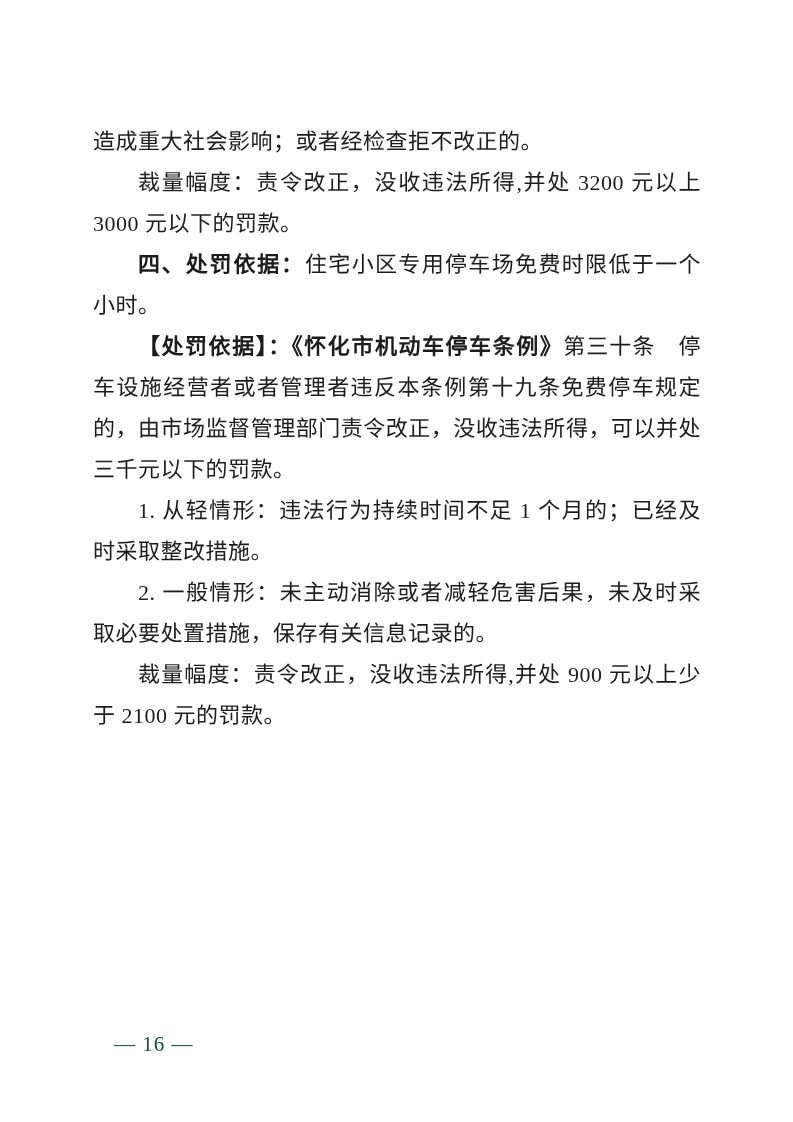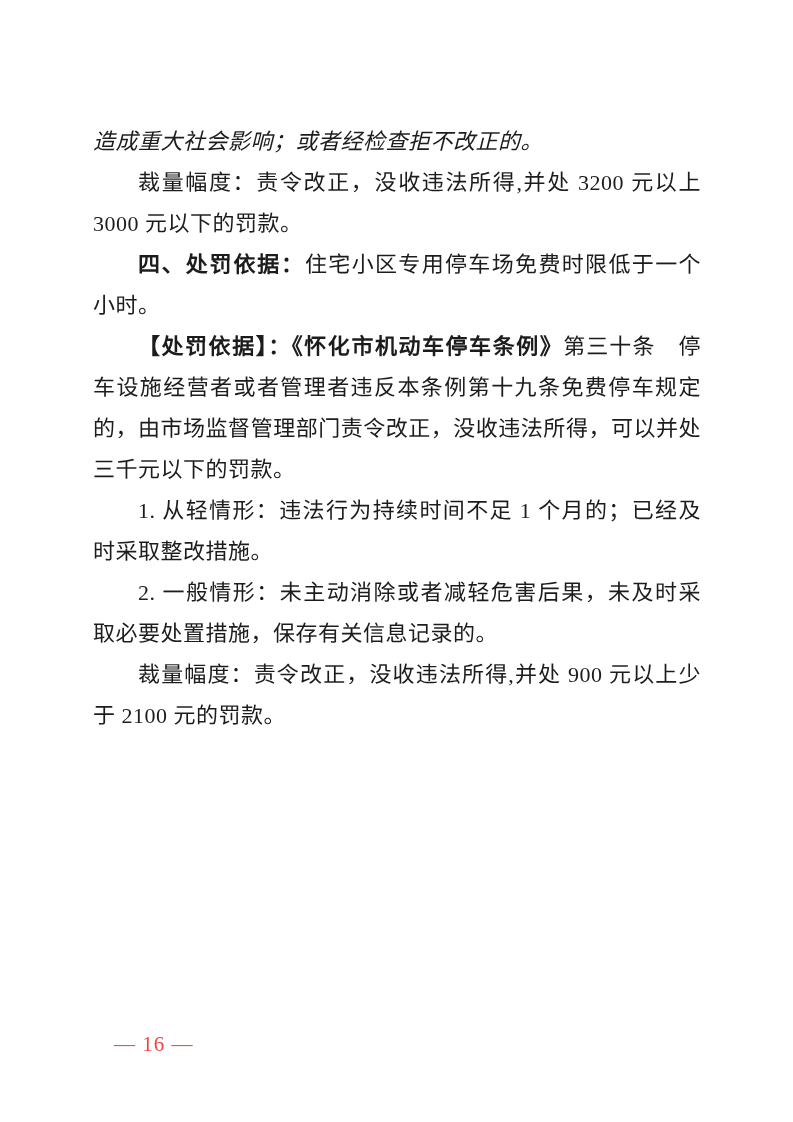--- a/index.html
+++ b/index.html
@@ -26,38 +26,37 @@
     letter-spacing: 0.5px;
     text-align: justify;
   }
   .para {
     margin: 0;
     padding: 0;
     text-indent: 45px;
   }
   .para.no-indent {
     text-indent: 0;
-    font-style: italic;
   }
   .seg {
     
   }
   .seg.bold {
     font-weight: bold;
     font-family: "Liberation Sans", "DejaVu Sans", sans-serif; 
     letter-spacing: 1px;
   }
   .footer {
     position: absolute;
     left: 114px;
     top: 1030px;
     font-size: 21px;
     line-height: 28px;
     letter-spacing: 1px;
-    color: #ef4444;
+    color: #14532d;
   }
 </style>
 </head>
 <body>
 
 <div class="page">
 
   <div class="content">
 
     <p class="para no-indent"><span class="seg">造成重大社会影响；或者经检查拒不改正的。</span></p>

